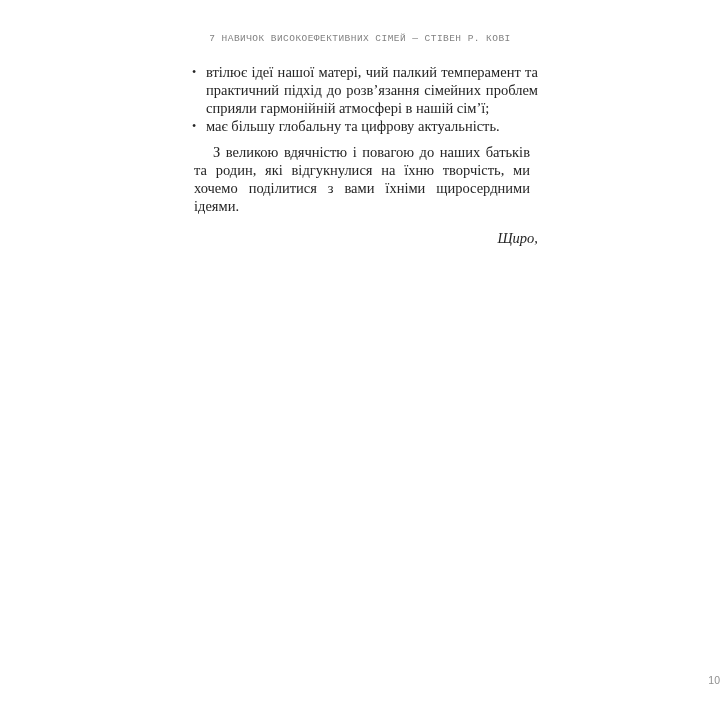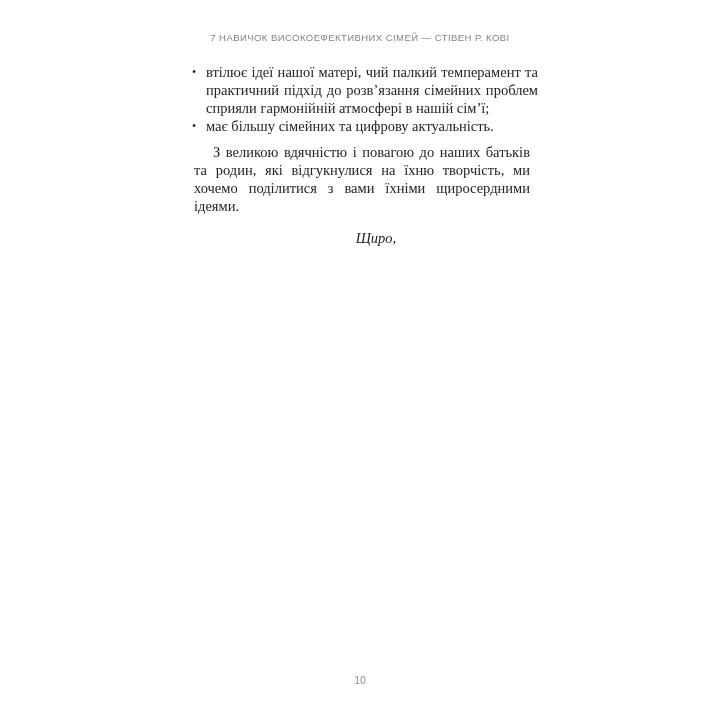--- a/index.html
+++ b/index.html
@@ -17,21 +17,21 @@
   }
   
   .running-header {
     position: absolute;
     top: 27px;
     left: 0;
     width: 720px;
     text-align: center;
   }
   .running-title {
-    font-family: Liberation Sans, sans-serif;
+    font-family: Liberation Mono, monospace;
     font-size: 9.5px;
     letter-spacing: 0.45px;
     color: #828282;
     text-transform: uppercase;
     white-space: nowrap;
     text-align: center;
   }
   
   .content {
     position: absolute;
@@ -62,32 +62,32 @@
     color: #242424;
   }
   .body-paragraph {
     margin: 8px;
     text-indent: 19px;
   }
   .signature {
     margin-top: 14px;
     margin-left: 28px;
     font-style: italic;
-    text-align: center;
+    text-align: right;
   }
   .signature-line {
     line-height: 18.5px;
   }
   
   .page-footer {
     position: absolute;
     top: 670px;
     left: 0;
     width: 720px;
-    text-align: center;
+    text-align: right;
   }
   .page-number {
     font-family: "Liberation Sans", sans-serif;
     font-size: 10.5px;
     color: #8f8f8f;
   }
 </style>
 </head>
 <body>
 
@@ -99,21 +99,21 @@
 
   <div class="content">
 
     <ul class="bullet-list">
       <li class="bullet-item">
         <span class="bullet-marker">•</span>
         <span>втілює ідеї нашої матері, чий палкий темперамент та практичний підхід до розв’язання сімейних проблем сприяли гармонійній атмосфері в нашій сім’ї;</span>
       </li>
       <li class="bullet-item">
         <span class="bullet-marker">•</span>
-        <span>має більшу сімейних та цифрову актуальність.</span>
+        <span>має більшу глобальну та цифрову актуальність.</span>
       </li>
     </ul>
 
     <p class="body-paragraph">З великою вдячністю і повагою до наших батьків та родин, які відгукнулися на їхню творчість, ми хочемо поділитися з вами їхніми щиросердними ідеями.</p>
 
     <div class="signature">
       <div class="signature-line">Щиро,</div>
     </div>
 
   </div>

